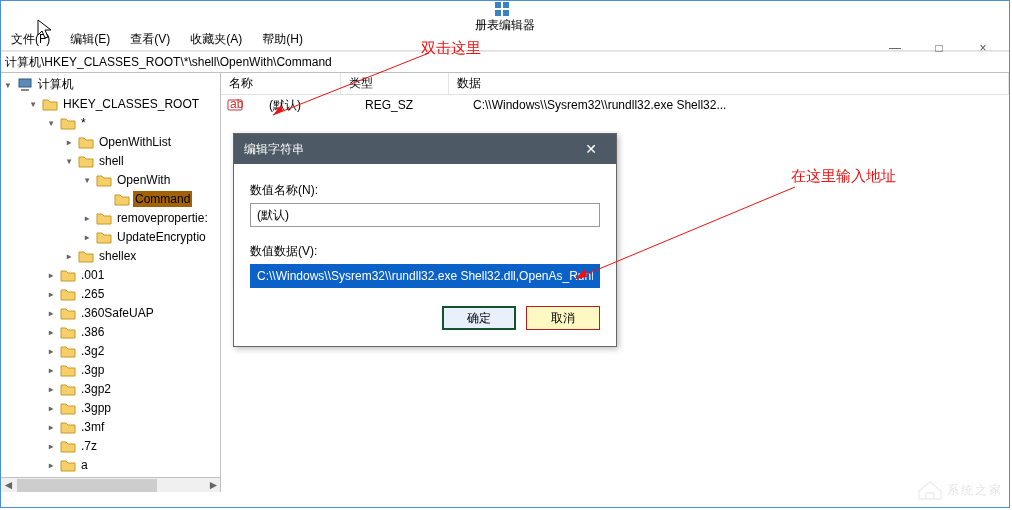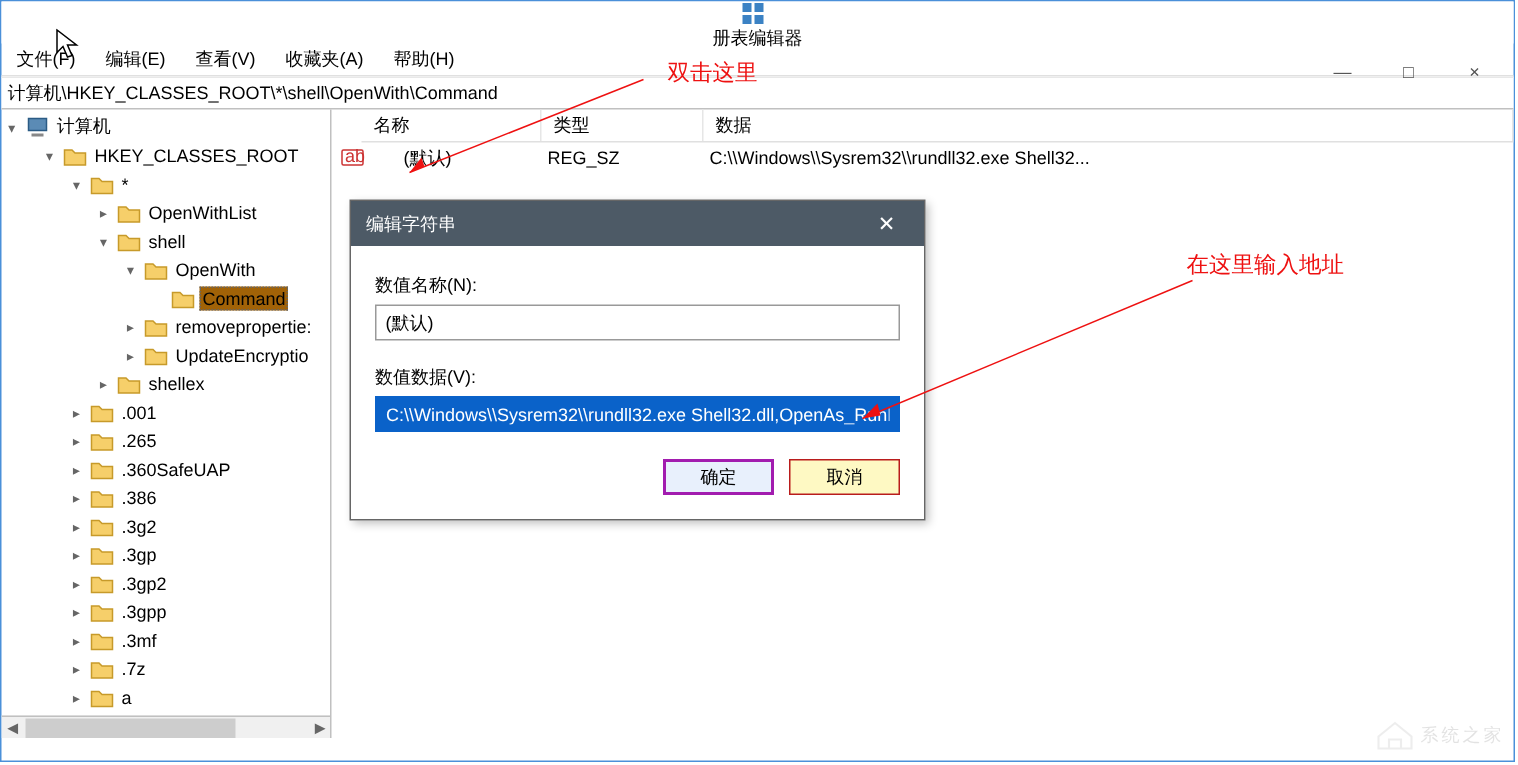--- a/index.html
+++ b/index.html
@@ -24,40 +24,40 @@
 .left-inner { padding: 2px 0; }
 .tree-row { display: flex; align-items: center; height: 19px; white-space: nowrap; }
 .tree-row.selected .label { background: #a16207; border: 1px dotted #666; padding: 0 1px; }
 .toggle { width: 12px; text-align: center; color: #666; font-family: monospace; user-select: none; }
 .toggle.blank { visibility: hidden; }
 .folder-ic, .pc-ic { width: 16px; height: 14px; flex: 0 0 16px; margin: 0 3px; }
 .label { padding: 0 2px; }
 .indent { display: inline-block; }
 
 .right { flex: 1; position: relative; }
-.cols { display: flex; height: 22px; align-items: center; border-bottom: 1px solid #e0e0e0; margin-left: 20px; }
+.cols { display: flex; height: 22px; align-items: center; border-bottom: 1px solid #e0e0e0; }
 .cols .ch { padding: 0 8px; border-right: 1px solid #e6e6e6; height: 100%; display: flex; align-items: center; }
 .row { display: flex; align-items: center; height: 20px; padding-left: 6px; }
 .row .cell { padding: 0 8px; }
 .str-icon { width: 16px; height: 16px; margin-right: 18px; }
 
 .hscroll { height: 15px; border-top: 1px solid #c0c0c0; background: #f0f0f0; position: absolute; bottom: 0; left: 0; width: 220px; display: flex; align-items: center; }
 .hscroll .thumb { height: 13px; background: #cdcdcd; margin-left: 1px; }
 .hscroll .arrow { width: 15px; height: 13px; display: flex; align-items: center; justify-content: center; color: #666; }
 
 .dialog { position: absolute; top: 132px; left: 232px; width: 384px; background: #fff; border: 1px solid #666; box-shadow: 2px 2px 6px rgba(0,0,0,0.25); z-index: 50; }
 .dlg-title { height: 30px; background: #4d5a66; color: #fff; display: flex; align-items: center; padding: 0 10px; }
 .dlg-close { margin-left: auto; width: 30px; text-align: center; color: #fff; font-size: 14px; }
 .dlg-body { padding: 18px 16px 16px; }
 .dlg-label { margin-bottom: 4px; }
 .dlg-input { width: 100%; height: 24px; border: 1px solid #999; padding: 0 6px; font-size: 12px; }
 .dlg-input.sel { background: #0a62c9; color: #fff; border: 1px solid #0a62c9; }
 .dlg-btns { display: flex; justify-content: flex-end; gap: 10px; margin-top: 18px; }
 .dlg-btn { width: 74px; height: 24px; border: 1px solid #b91c1c; background: #fef9c3; }
-.dlg-btn.primary { border: 2px solid #a21caf; background: #e8f0fc; }
+.dlg-btn.primary { border: 2px solid #14532d; background: #e8f0fc; }
 
 .annot { position: absolute; color: #e11; font-size: 15px; font-weight: 400; z-index: 55; pointer-events: none; }
 .annot-line { position: absolute; z-index: 54; pointer-events: none; }
 
 .watermark { position: absolute; right: 6px; bottom: 6px; opacity: 0.18; font-size: 20px; font-family: sans-serif; letter-spacing: 2px; color: #666; z-index: 40; display: flex; align-items: center; gap: 4px; }
 .watermark svg { opacity: 0.8; }
 </style>
 </head>
 <body>
 
@@ -308,21 +308,21 @@
       <input class="dlg-input" readonly="" value="(默认)" style="">
       <div class="dlg-label" style="margin-top:16px">数值数据(V):</div>
       <input class="dlg-input sel" value="C:\\Windows\\Sysrem32\\rundll32.exe Shell32.dll,OpenAs_RunDLL %1" style="">
       <div class="dlg-btns">
         <button class="dlg-btn primary">确定</button>
         <button class="dlg-btn">取消</button>
       </div>
     </div>
   </div>
 
-  <div class="annot" style="top:38px; left:444px">双击这里</div>
+  <div class="annot" style="top:38px; left:420px">双击这里</div>
   <div class="annot" style="top:166px; left:790px">在这里输入地址</div>
 
   <svg class="annot-line" style="top:50px; left:268px" width="165" height="70">
     <line x1="160" y1="2" x2="4" y2="64" stroke="#e11" stroke-width="1"></line>
     <polygon points="4,64 12,54 14,60" fill="#e11"></polygon>
   </svg>
   <svg class="annot-line" style="top:184px; left:570px" width="230" height="100">
     <line x1="224" y1="2" x2="4" y2="94" stroke="#e11" stroke-width="1"></line>
     <polygon points="4,94 14,84 16,92" fill="#e11"></polygon>
   </svg>

